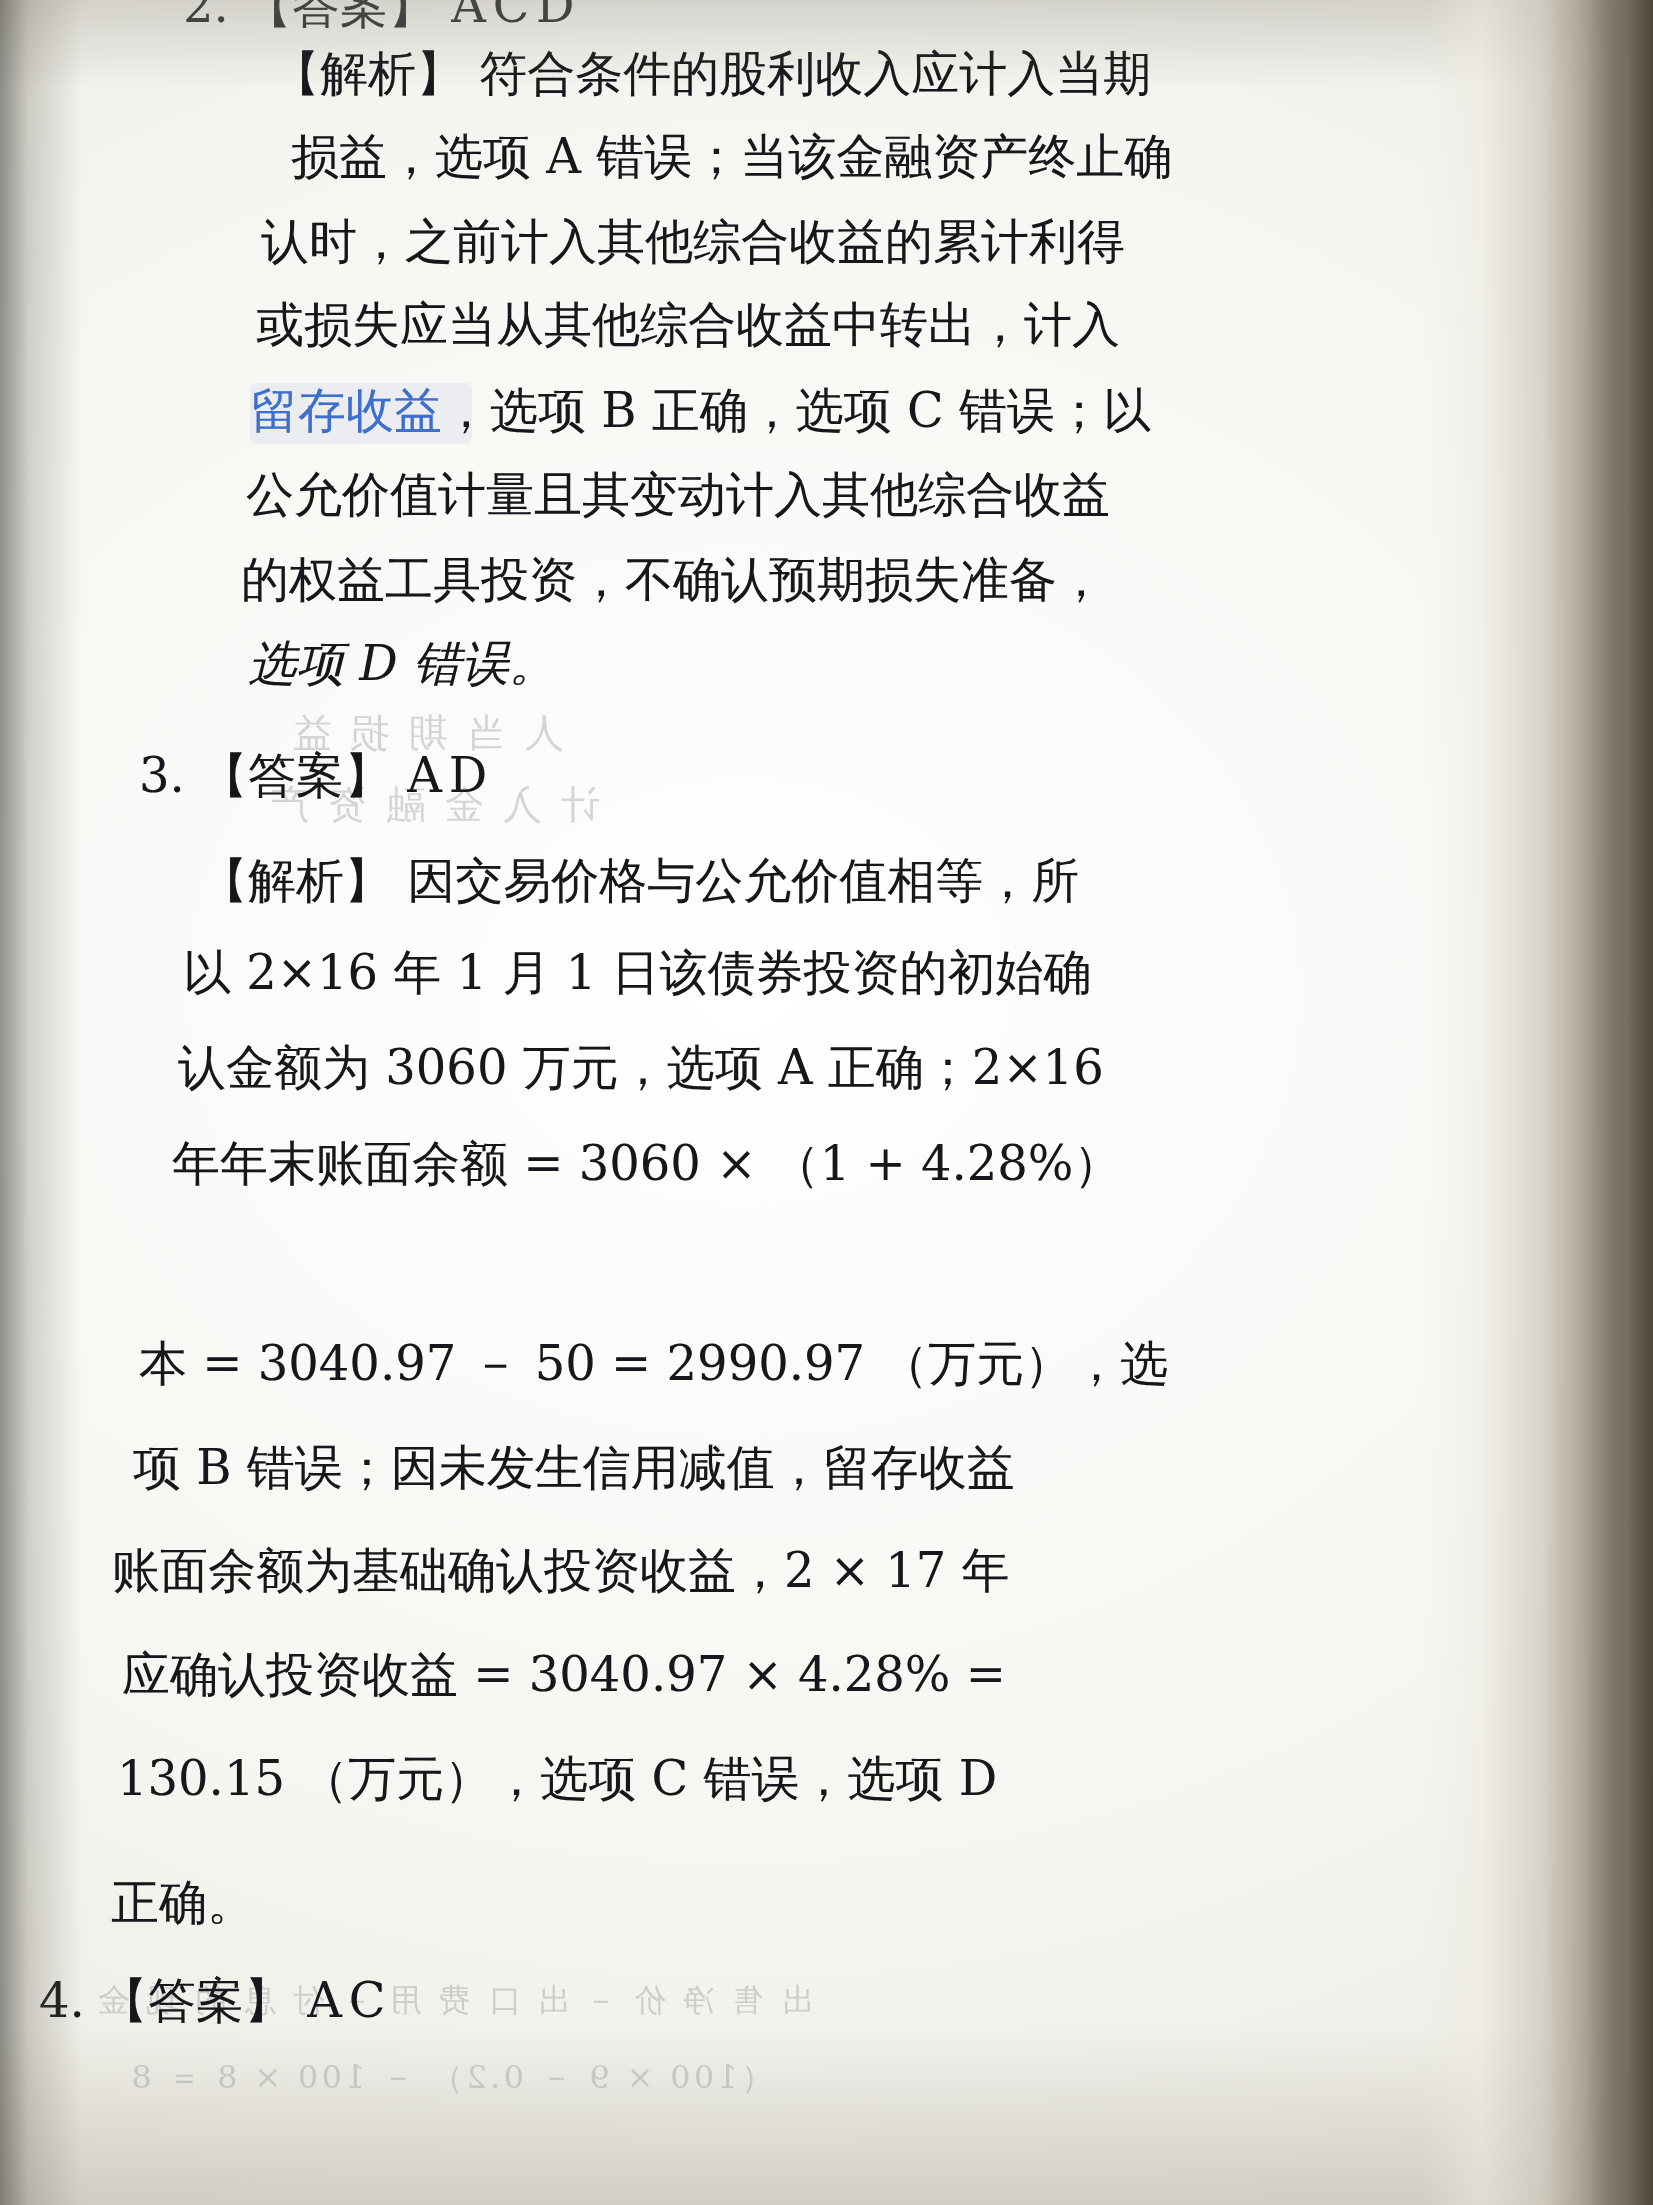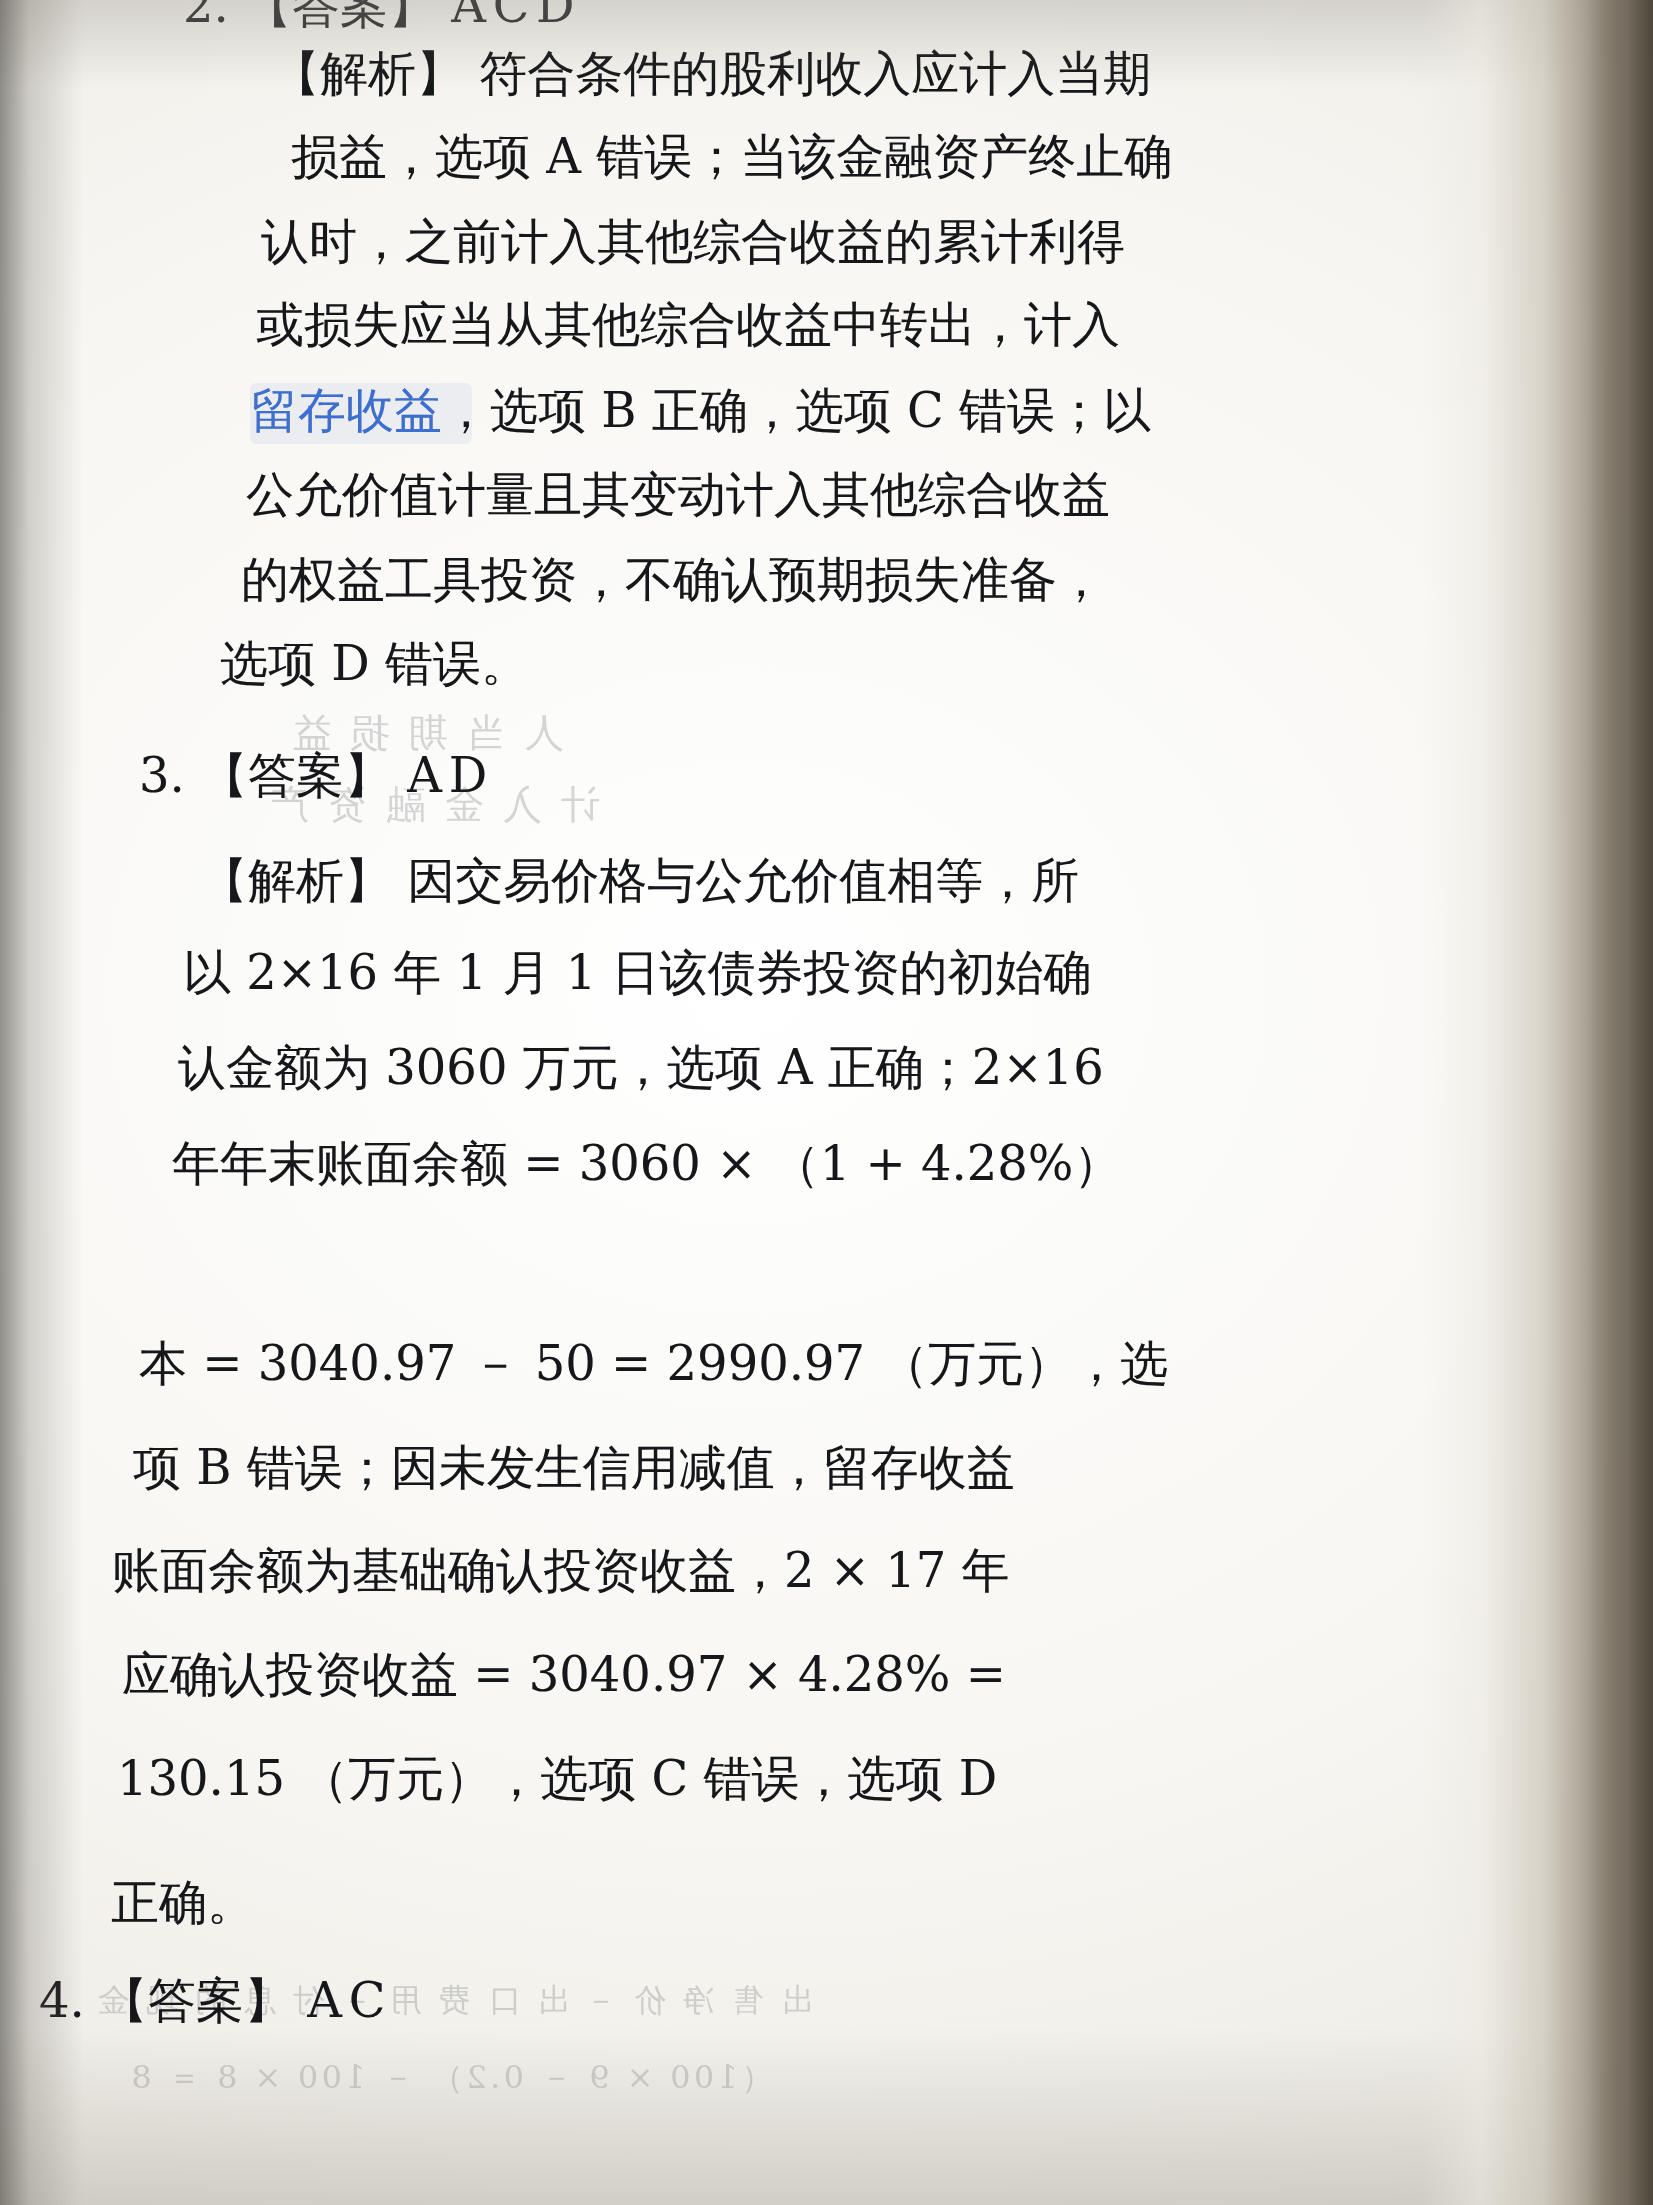--- a/index.html
+++ b/index.html
@@ -164,21 +164,21 @@
     <div class="line" style="left:256px; top:300px;">或损失应当从其他综合收益中转出，计入</div>
 
     <div class="line" style="left:250px; top:386px;">
       <span class="hl-blue">留存收益</span><span>，选项 B 正确，选项 C 错误；以</span>
     </div>
 
     <div class="line" style="left:246px; top:470px;">公允价值计量且其变动计入其他综合收益</div>
 
     <div class="line" style="left:241px; top:555px;">的权益工具投资，不确认预期损失准备，</div>
 
-    <div class="line" style="left:220px; top:639px;">选项 D 错误。</div>
+    <div class="line" style="left:248px; top:639px;font-style:italic;">选项 D 错误。</div>
 
     <div class="line" style="left:139px; top:751px;">
       <span class="num">3.</span>
       <span>【答案】</span>
       <span class="num sp2">AD</span>
     </div>
 
     <div class="line" style="left:200px; top:856px;">
       <span>【解析】</span>
       <span>因交易价格与公允价值相等，所</span>

